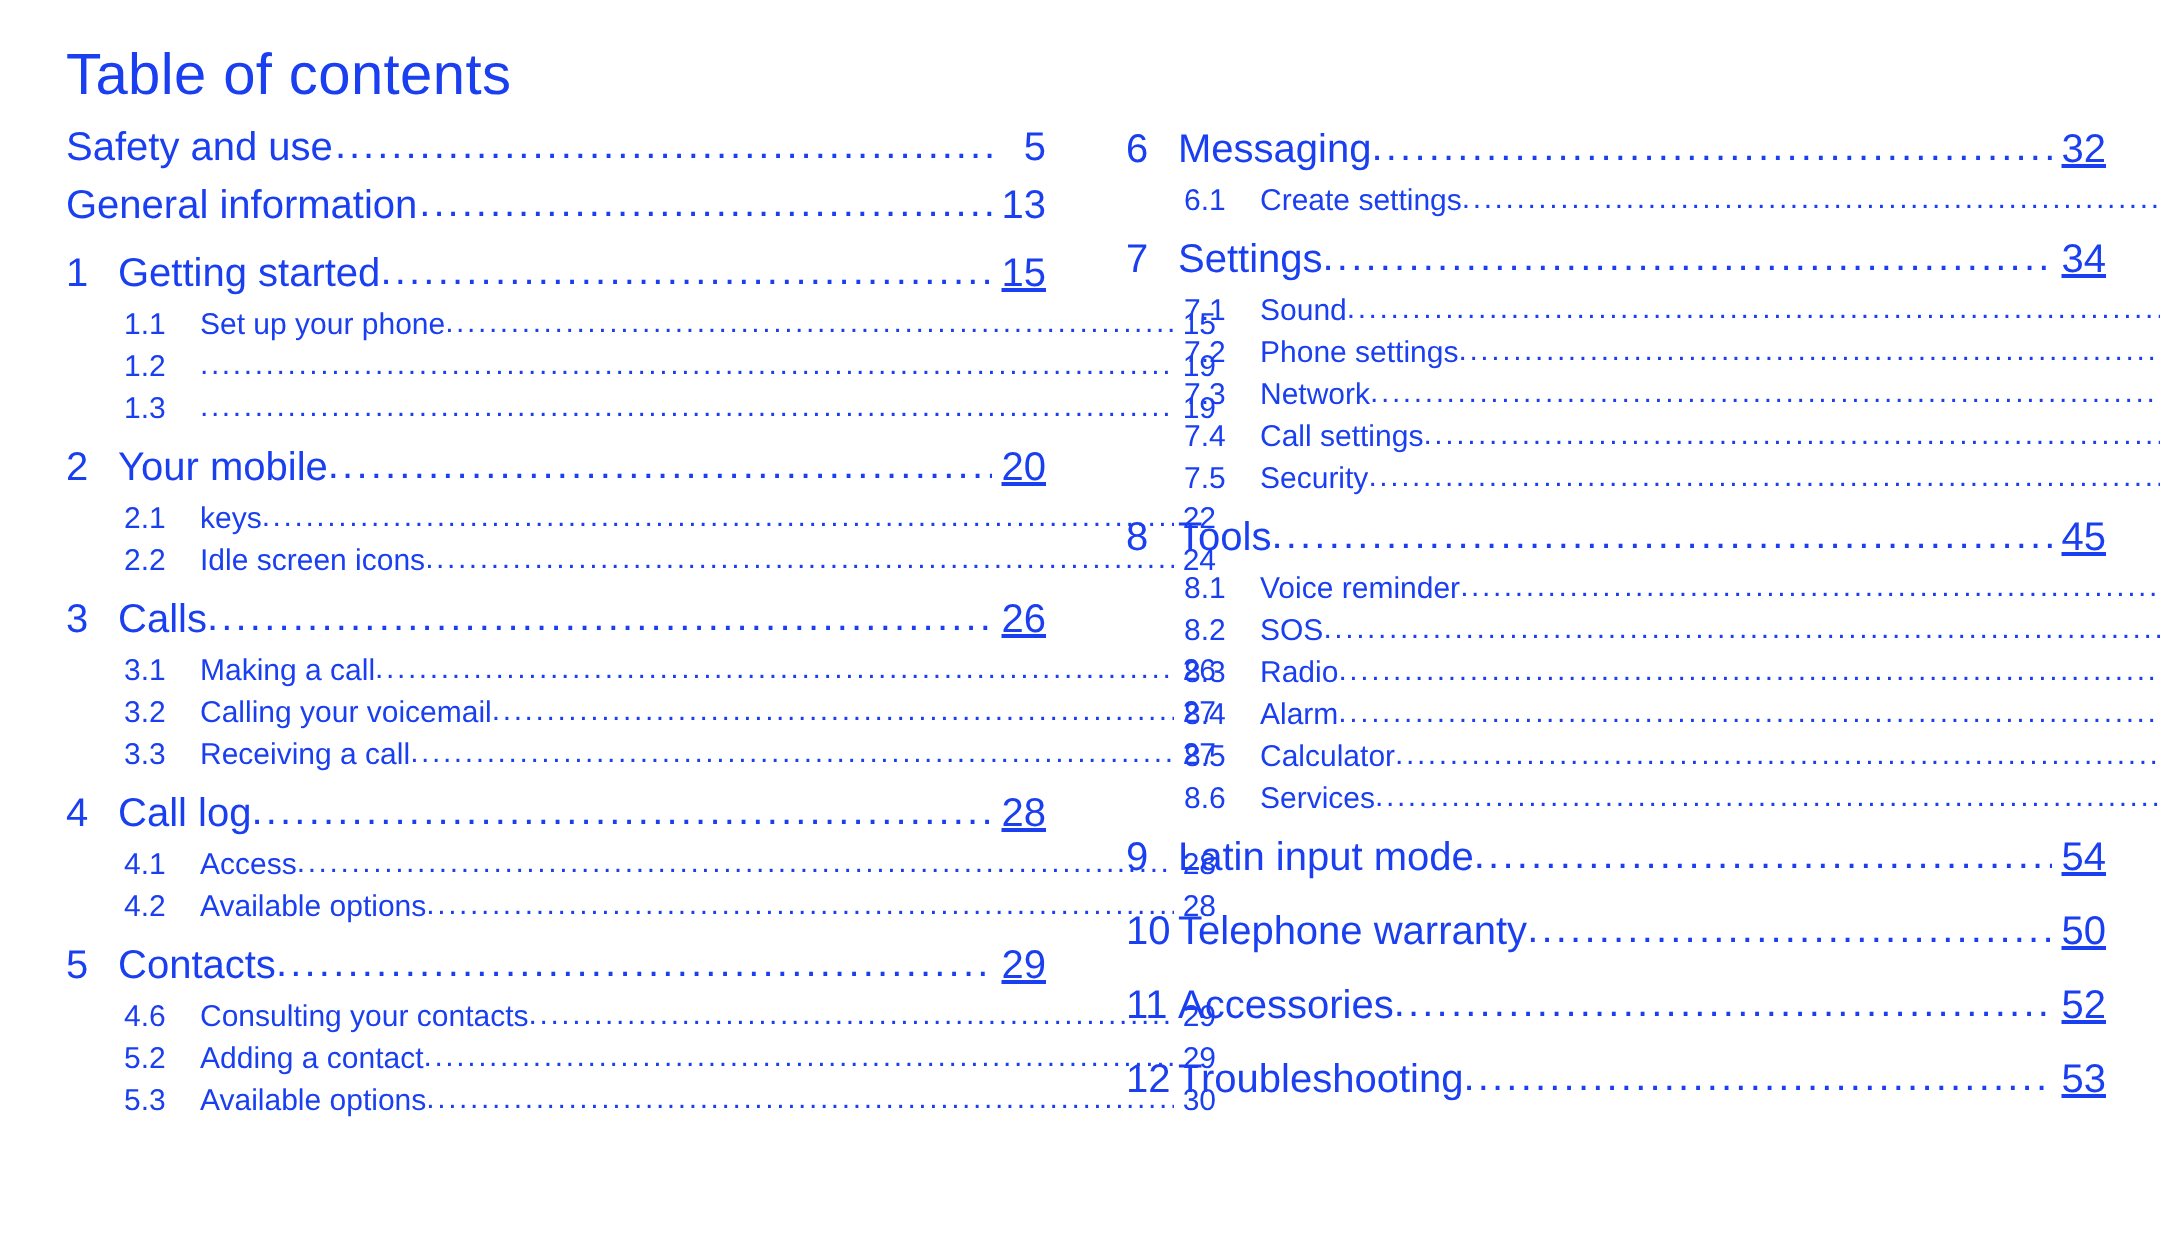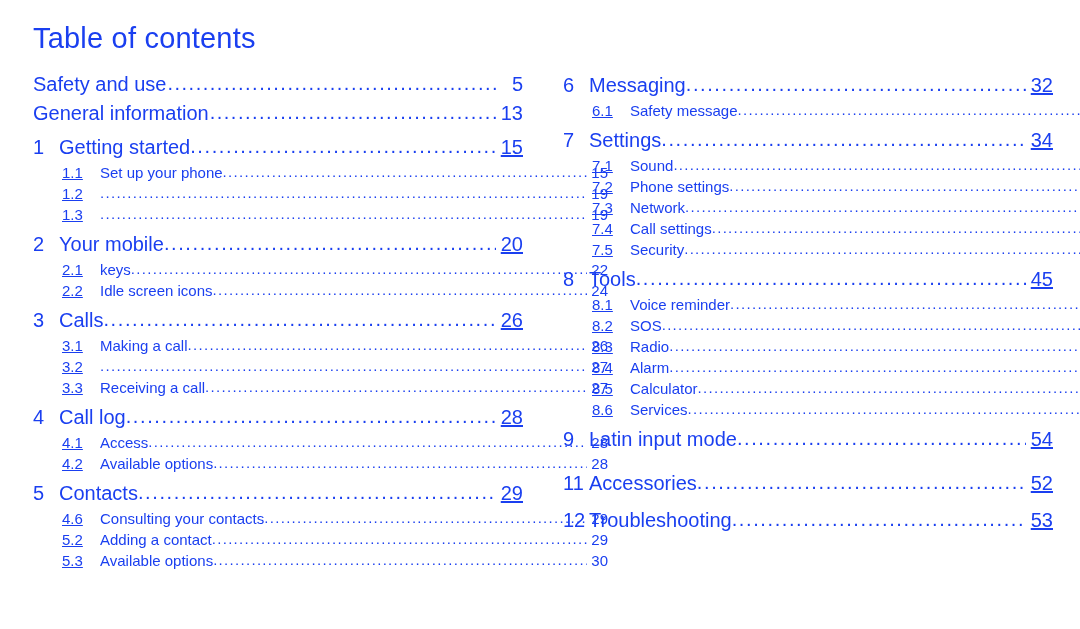--- a/index.html
+++ b/index.html
@@ -30,21 +30,21 @@
     font-size: 29px;
     font-weight: normal;
     color: #1a3ff0;
     letter-spacing: 0.2px;
     white-space: nowrap;
   }
 
   
   .col {
     position: absolute;
-    top: 70px;
+    top: 60px;
   }
   .col-left  { left: 33px;  width: 490px; }
   .col-right { left: 563px; width: 490px; }
 
   
   .toc-row {
     position: relative;
     display: flex;
     align-items: baseline;
     white-space: nowrap;
@@ -95,21 +95,21 @@
   }
   .lvl1 .num    { width: 26px; }
   .lvl1 .pageno { min-width: 26px; text-decoration: underline; }
 
   
   .lvl2 {
     font-size: 15px;
     height: 21px;
     line-height: 21px;
   }
-  .lvl2 .num    { width: 38px; padding-left: 29px; text-decoration: underline; }
+  .lvl2 .num    { width: 38px; padding-left: 29px; }
   .lvl2 .pageno { min-width: 20px; }
   .lvl2 .leader { letter-spacing: 1.3px; top: -1px; }
 
   
   .col-left .lvl2 {
     width: 575px;
   }
   
   .col-right .lvl2 {
     width: 590px;
@@ -188,20 +188,21 @@
           <span class="pageno">26</span>
         </div>
         <div class="toc-row lvl2">
           <span class="num">3.1</span>
           <span class="label">Making a call</span>
           <span class="leader"></span>
           <span class="pageno">26</span>
         </div>
         <div class="toc-row lvl2">
           <span class="num">3.2</span>
+          <span class="label">Calling your voicemail</span>
           <span class="leader"></span>
           <span class="pageno">27</span>
         </div>
         <div class="toc-row lvl2">
           <span class="num">3.3</span>
           <span class="label">Receiving a call</span>
           <span class="leader"></span>
           <span class="pageno">27</span>
         </div>
         <div class="gap-sm"></div>
@@ -255,21 +256,21 @@
   <div class="col col-right">
     <div id="right-body">
         <div class="toc-row lvl1">
           <span class="num">6</span>
           <span class="label">Messaging</span>
           <span class="leader"></span>
           <span class="pageno">32</span>
         </div>
         <div class="toc-row lvl2">
           <span class="num">6.1</span>
-          <span class="label">Safety message</span>
+          <span class="label">Create settings</span>
           <span class="leader"></span>
           <span class="pageno"></span>
         </div>
         <div class="gap-sm"></div>
         <div class="toc-row lvl1">
           <span class="num">7</span>
           <span class="label">Settings</span>
           <span class="leader"></span>
           <span class="pageno">34</span>
         </div>
@@ -347,20 +348,26 @@
           <span class="pageno"></span>
         </div>
         <div class="gap-sm"></div>
         <div class="toc-row lvl1">
           <span class="num">9</span>
           <span class="label">Latin input mode</span>
           <span class="leader"></span>
           <span class="pageno">54</span>
         </div>
         <div class="gap-md"></div>
+        <div class="toc-row lvl1">
+          <span class="num">10</span>
+          <span class="label">Telephone warranty</span>
+          <span class="leader"></span>
+          <span class="pageno">50</span>
+        </div>
         <div class="gap-md"></div>
         <div class="toc-row lvl1">
           <span class="num">11</span>
           <span class="label">Accessories</span>
           <span class="leader"></span>
           <span class="pageno">52</span>
         </div>
         <div class="gap-md"></div>
         <div class="toc-row lvl1">
           <span class="num">12</span>

